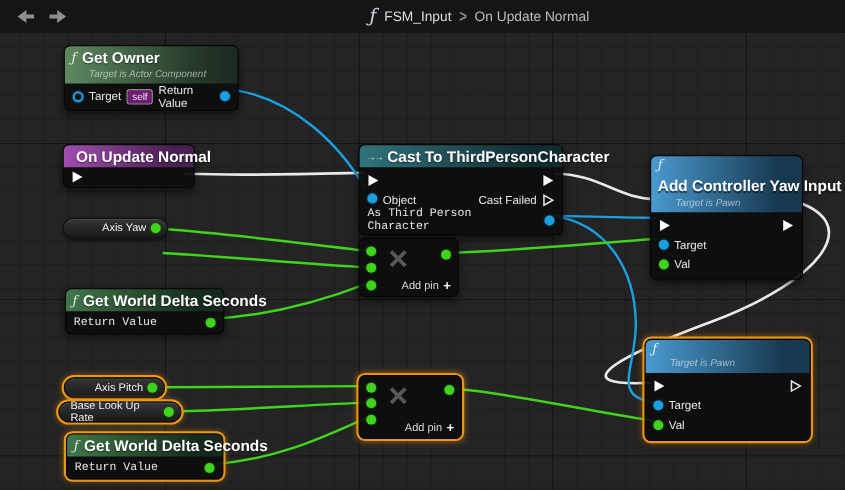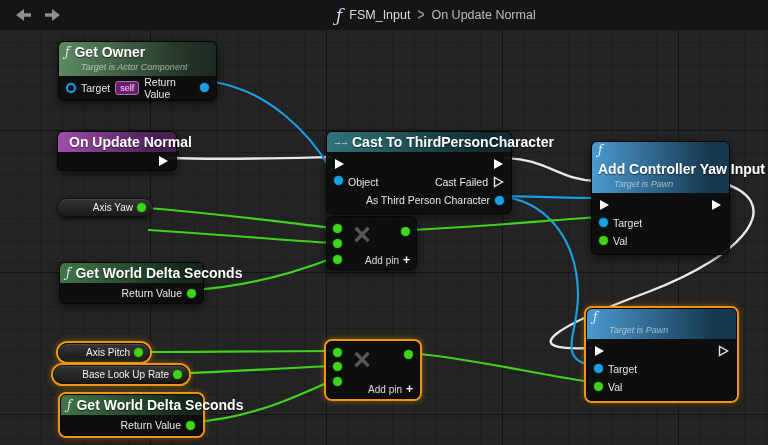--- a/index.html
+++ b/index.html
@@ -44,21 +44,21 @@
   .hdr-purple{background:linear-gradient(90deg,#a14cb0,#471f50 85%);}
   .hdr-teal{background:linear-gradient(90deg,#30747b,#102c31 85%);}
   .hdr-blue{background:linear-gradient(90deg,#4a9ad0,#17384f 85%);}
   .hdr-dgreen{background:linear-gradient(90deg,#41764a,#152a1a 85%);}
   .cast-ic{font-size:9px;font-weight:bold;color:#dfe9ea;letter-spacing:-2px;line-height:1;}
   .event-ic{width:10px;height:8px;background:#b8b29a;border-radius:1px;
     box-shadow:inset 0 -2px 0 #8d8870;}
 
   .row{display:flex;align-items:center;height:18px;padding:0 7px;gap:5px;
     font-size:10.5px;color:#e8e8e8;}
-  .row.r{justify-content:flex-end;}
+  .row.r{justify-content:space-between;font-family:Liberation Mono, monospace;}
   .row.split{justify-content:space-between;}
   .body-pad{padding:3px 0 4px 0;}
 
   .pin{width:9px;height:9px;border-radius:50%;flex:0 0 auto;}
   .pin.blue{background:#1a9fe0;box-shadow:0 0 2px #0d6fa0;}
   .pin.blue.hollow{background:transparent;border:2px solid #1a9fe0;width:6px;height:6px;}
   .pin.green{background:#3fd41c;box-shadow:0 0 2px #1f7a0c;}
   .exec{display:inline-flex;flex:0 0 auto;}
 
   .chip{font-size:9px;color:#e6e6e6;border:1px solid #8a8a8a;border-radius:3px;
@@ -83,21 +83,21 @@
   
   #n-get-owner{left:58px;top:11px;width:157px;}
   #n-event{left:57px;top:101px;width:118px;}
   #n-cast{left:326px;top:101px;width:184px;}
   #n-yaw{left:591px;top:111px;width:137px;}
   #p-axis-yaw{left:57px;top:168px;width:96px;}
   #p-base-turn{left:52px;top:190px;width:101px;}
   #n-gwds1{left:59px;top:232px;width:143px;}
   #n-mult1{left:326px;top:186px;width:89px;height:52px;}
   #p-axis-pitch{left:58px;top:313px;width:92px;}
-  #p-base-look{left:53px;top:335px;width:136px;}
+  #p-base-look{left:53px;top:335px;width:112px;}
   #n-gwds2{left:60px;top:364px;width:141px;}
   #n-mult2{left:326px;top:311px;width:92px;height:56px;}
   #n-pitch{left:586px;top:278px;width:149px;}
 </style>
 </head>
 <body>
 
 <div class="toolbar">
   <div class="nav-arrows">
     <span class="nav-btn">

